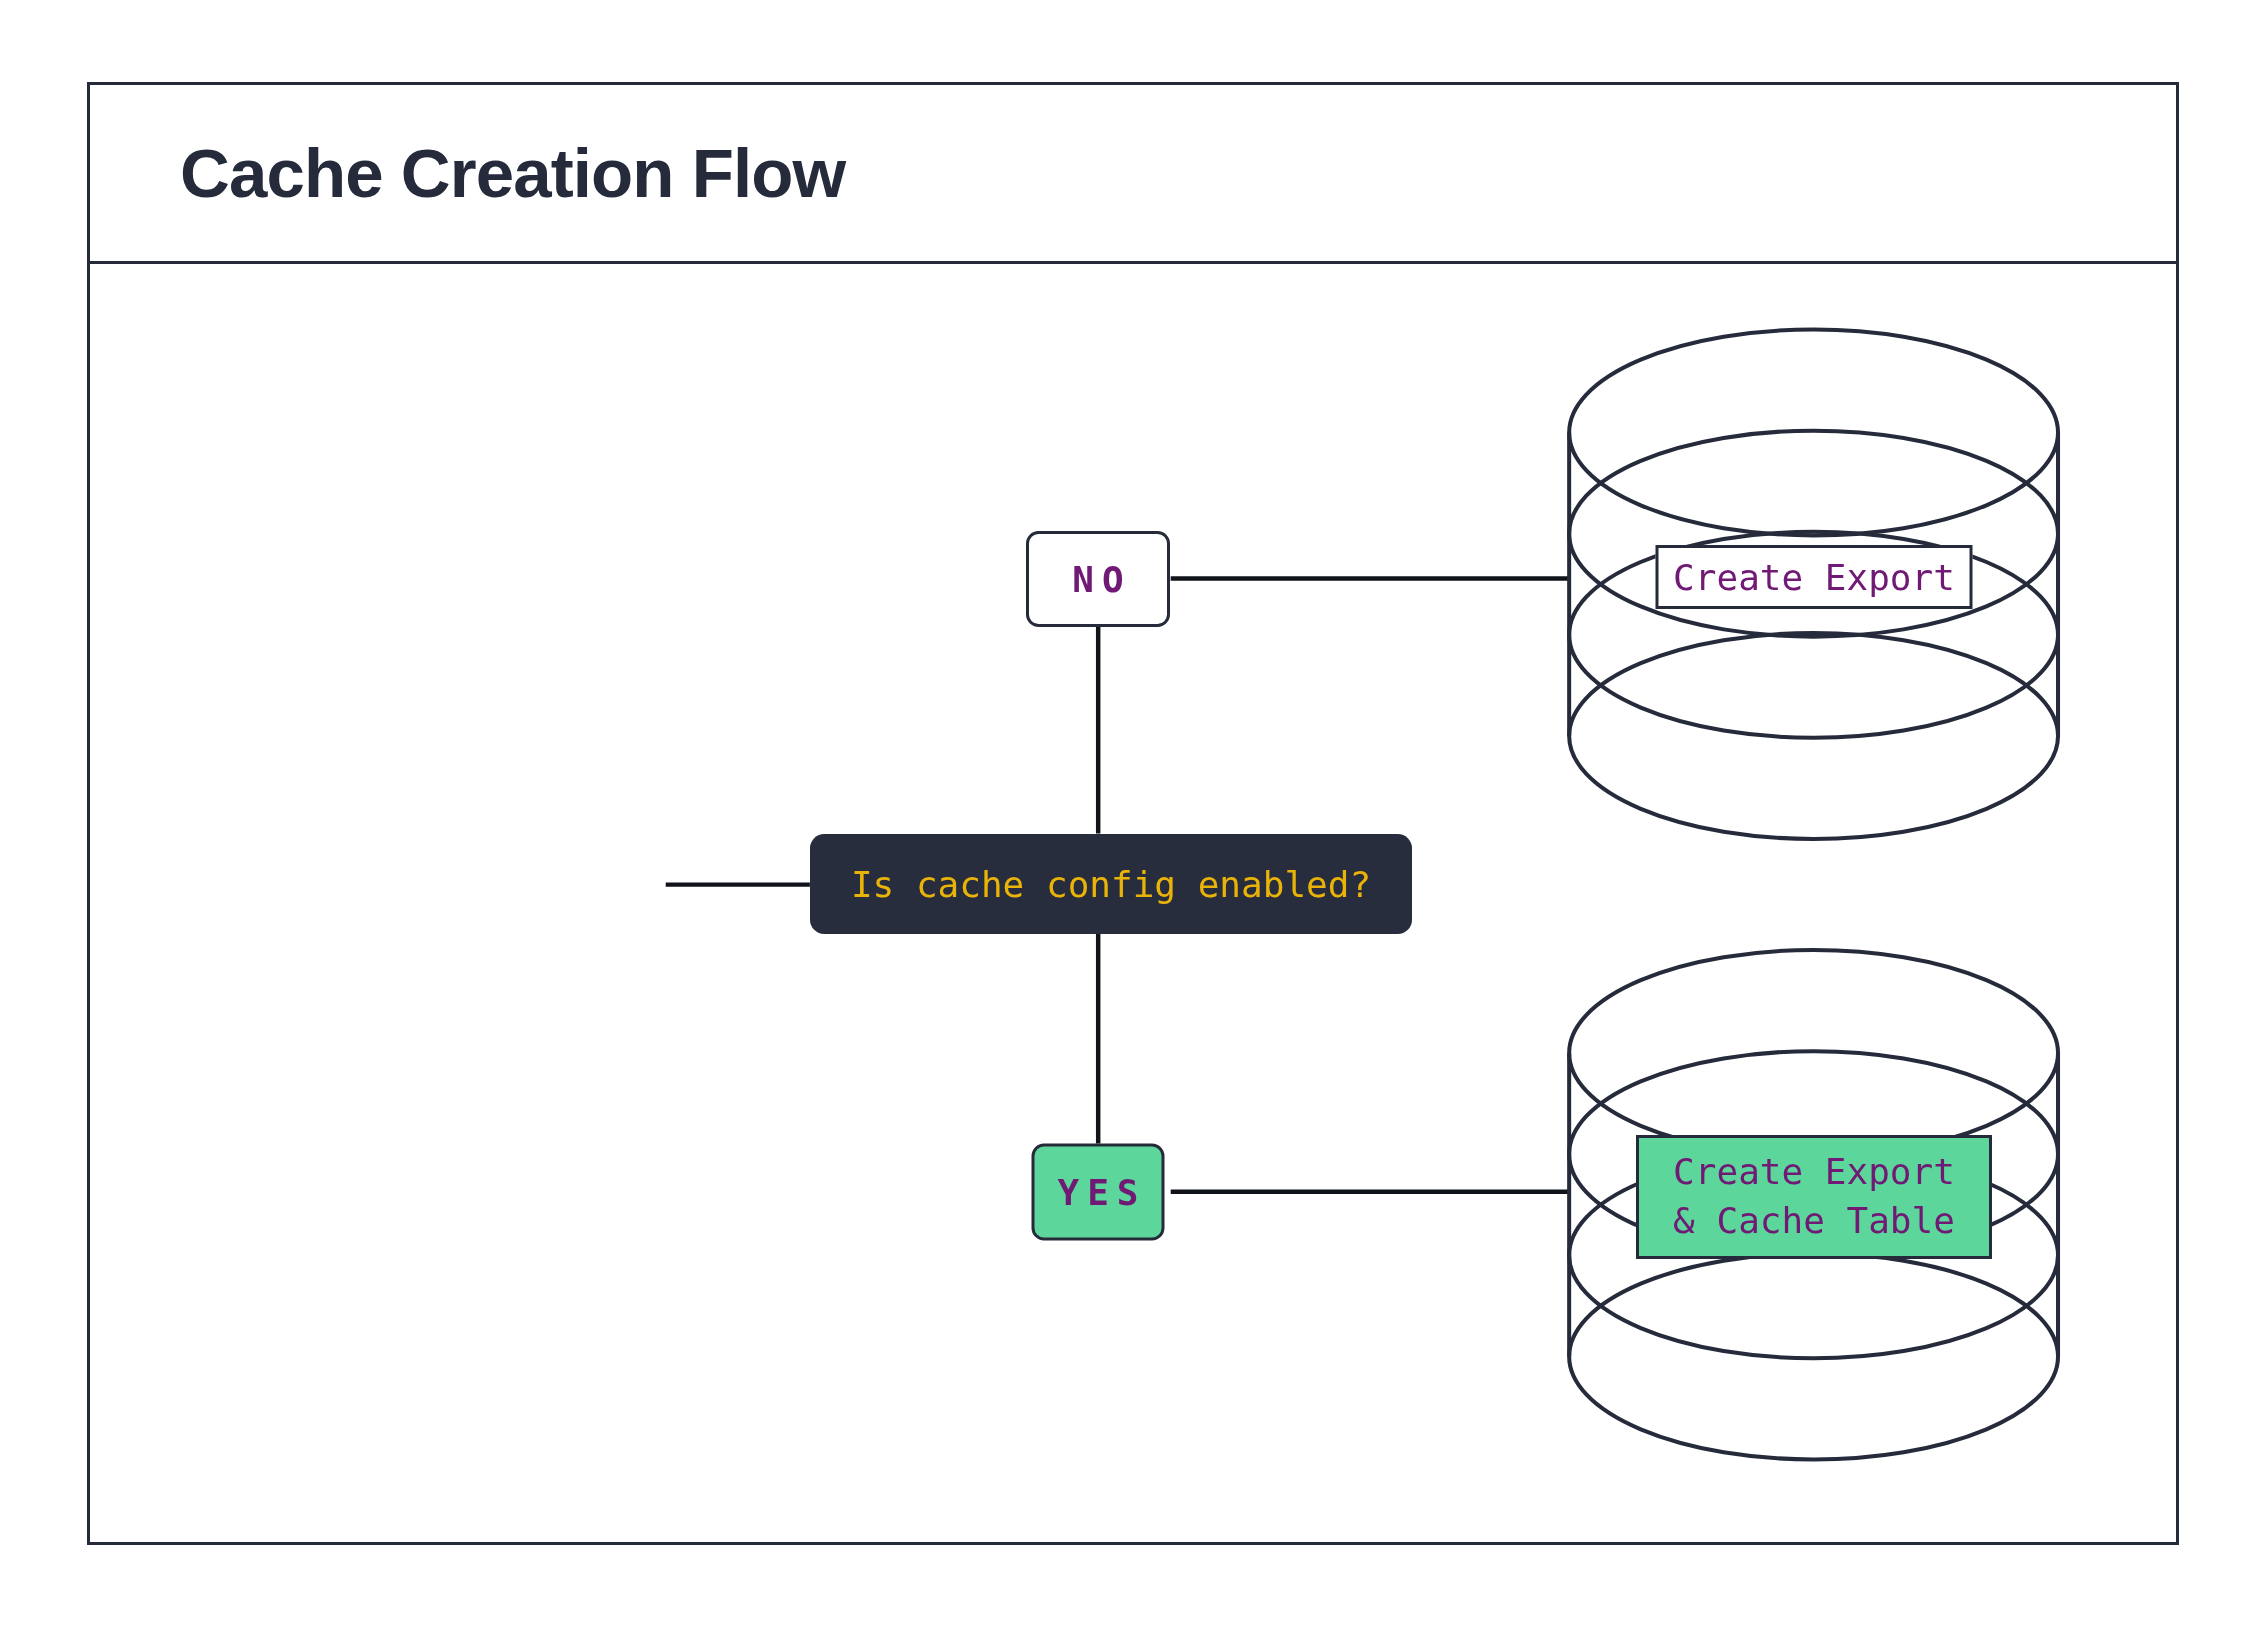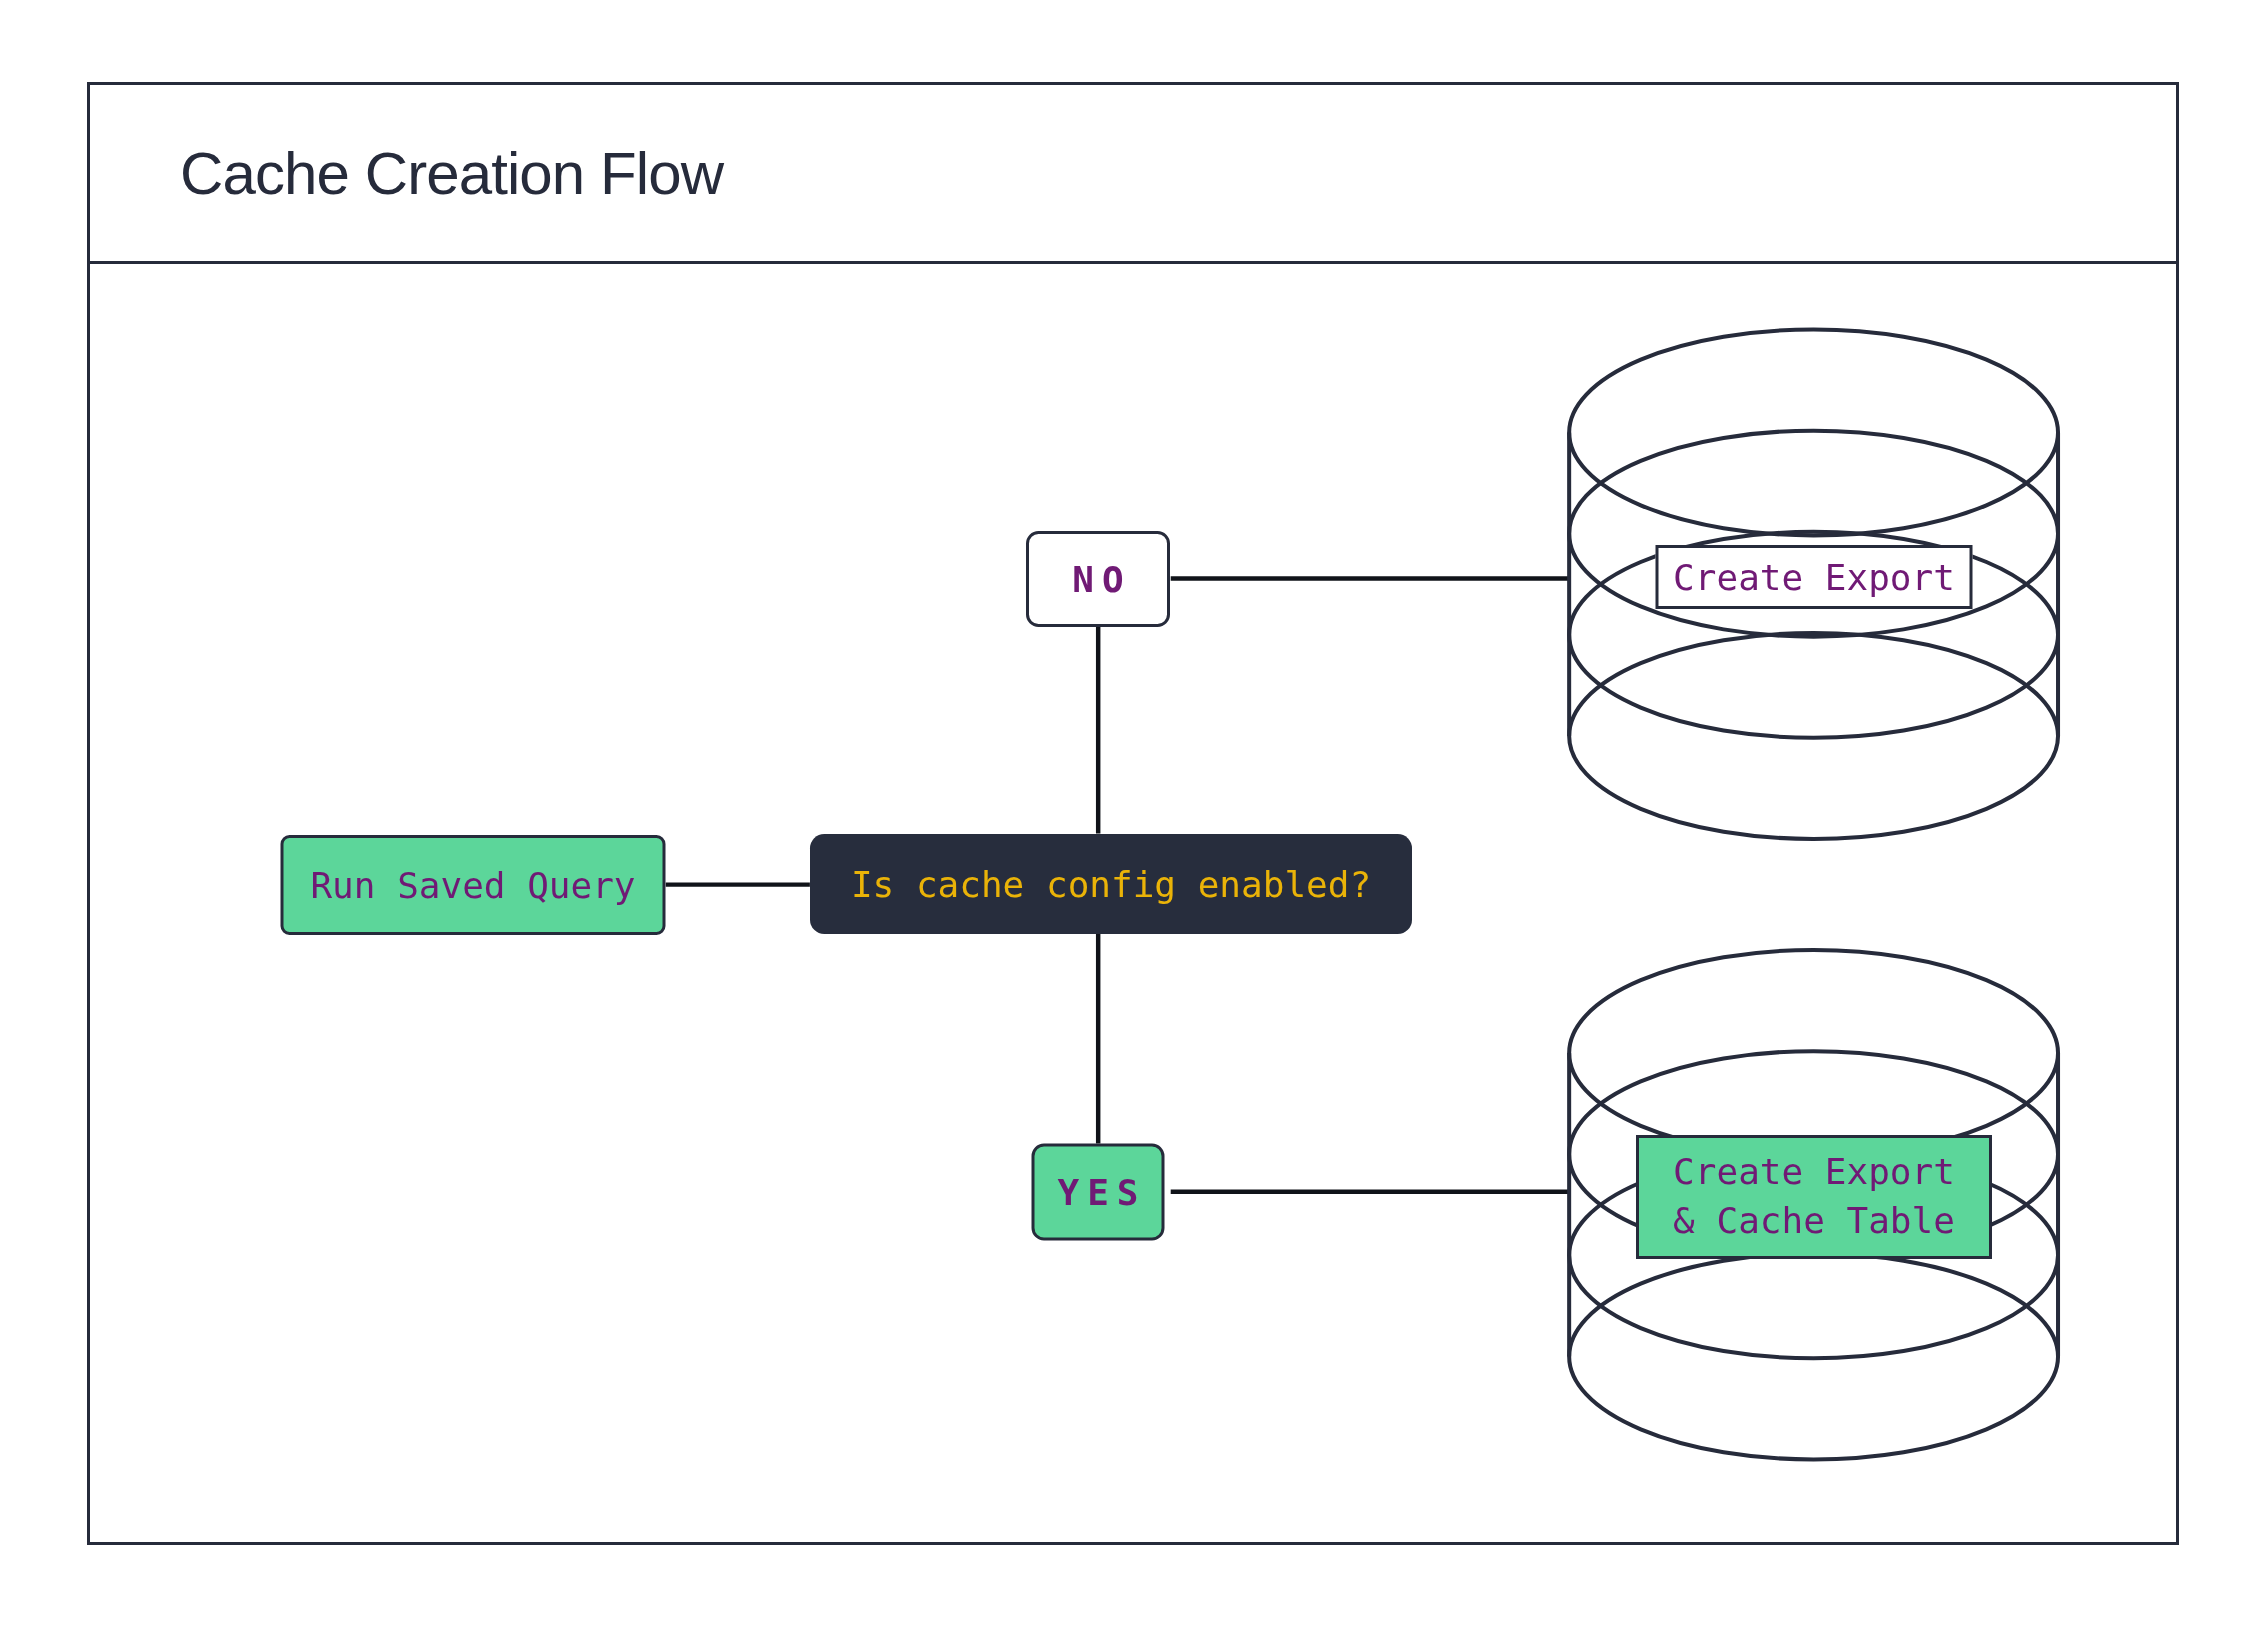--- a/index.html
+++ b/index.html
@@ -29,22 +29,22 @@
     height: 176px;
     border-bottom: 3.6px solid #262B3B;
     display: flex;
     align-items: center;
     padding-left: 90px;
     box-sizing: content-box;
   }
   .title-band h1 {
     margin: 0;
     font-family: "Liberation Sans", sans-serif;
-    font-weight: normal;
-    font-size: 60px;
+    font-weight: bold;
+    font-size: 69px;
     letter-spacing: -0.9px;
     color: #262B3B;
   }
   svg.layer {
     position: absolute;
     left: 0;
     top: 0;
     width: 2268px;
     height: 1626px;
   }
@@ -145,23 +145,20 @@
     <g fill="none" stroke="#262B3B" stroke-width="4.5">
       <ellipse cx="2025" cy="1176" rx="273" ry="115"></ellipse>
       <ellipse cx="2025" cy="1289" rx="273" ry="115"></ellipse>
       <ellipse cx="2025" cy="1402" rx="273" ry="115"></ellipse>
       <ellipse cx="2025" cy="1515" rx="273" ry="115"></ellipse>
       <line x1="1752" y1="1176" x2="1752" y2="1515"></line>
       <line x1="2298" y1="1176" x2="2298" y2="1515"></line>
     </g>
   </svg>
 
-  <div class="node start">
-    <span>Run Saved Query</span>
-  </div>
 
   <div class="node decision">
     <span>Is cache config enabled?</span>
   </div>
 
   <div class="node branch no">
     <span>NO</span>
   </div>
 
   <div class="node branch yes">

